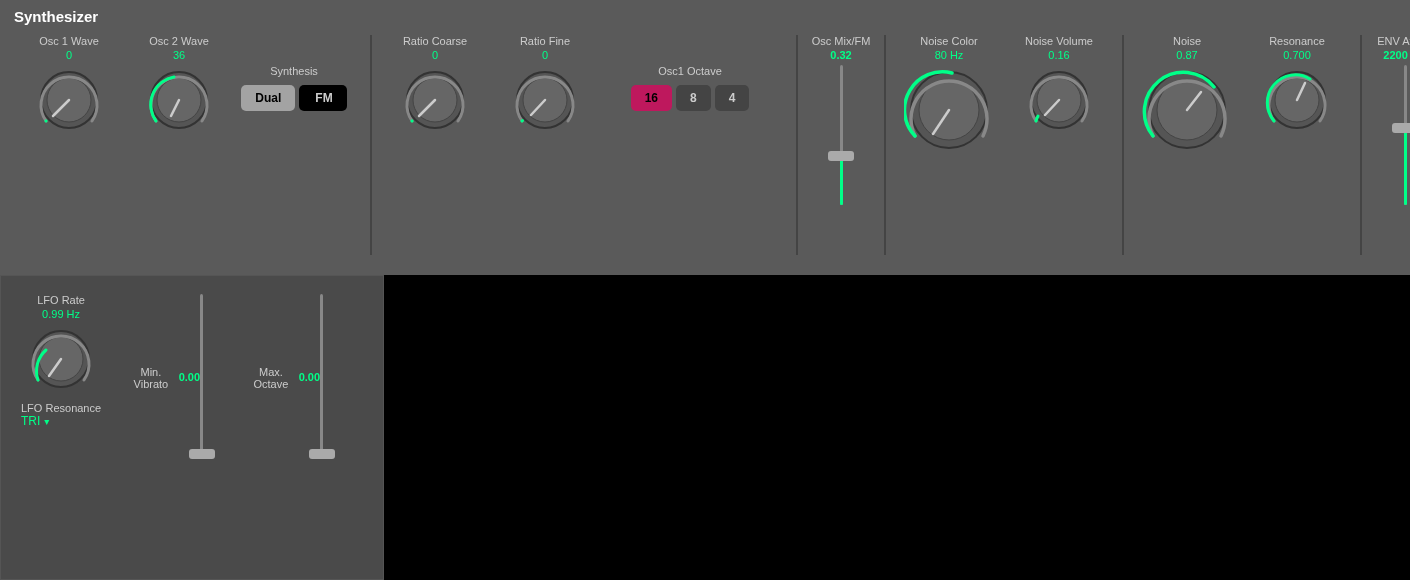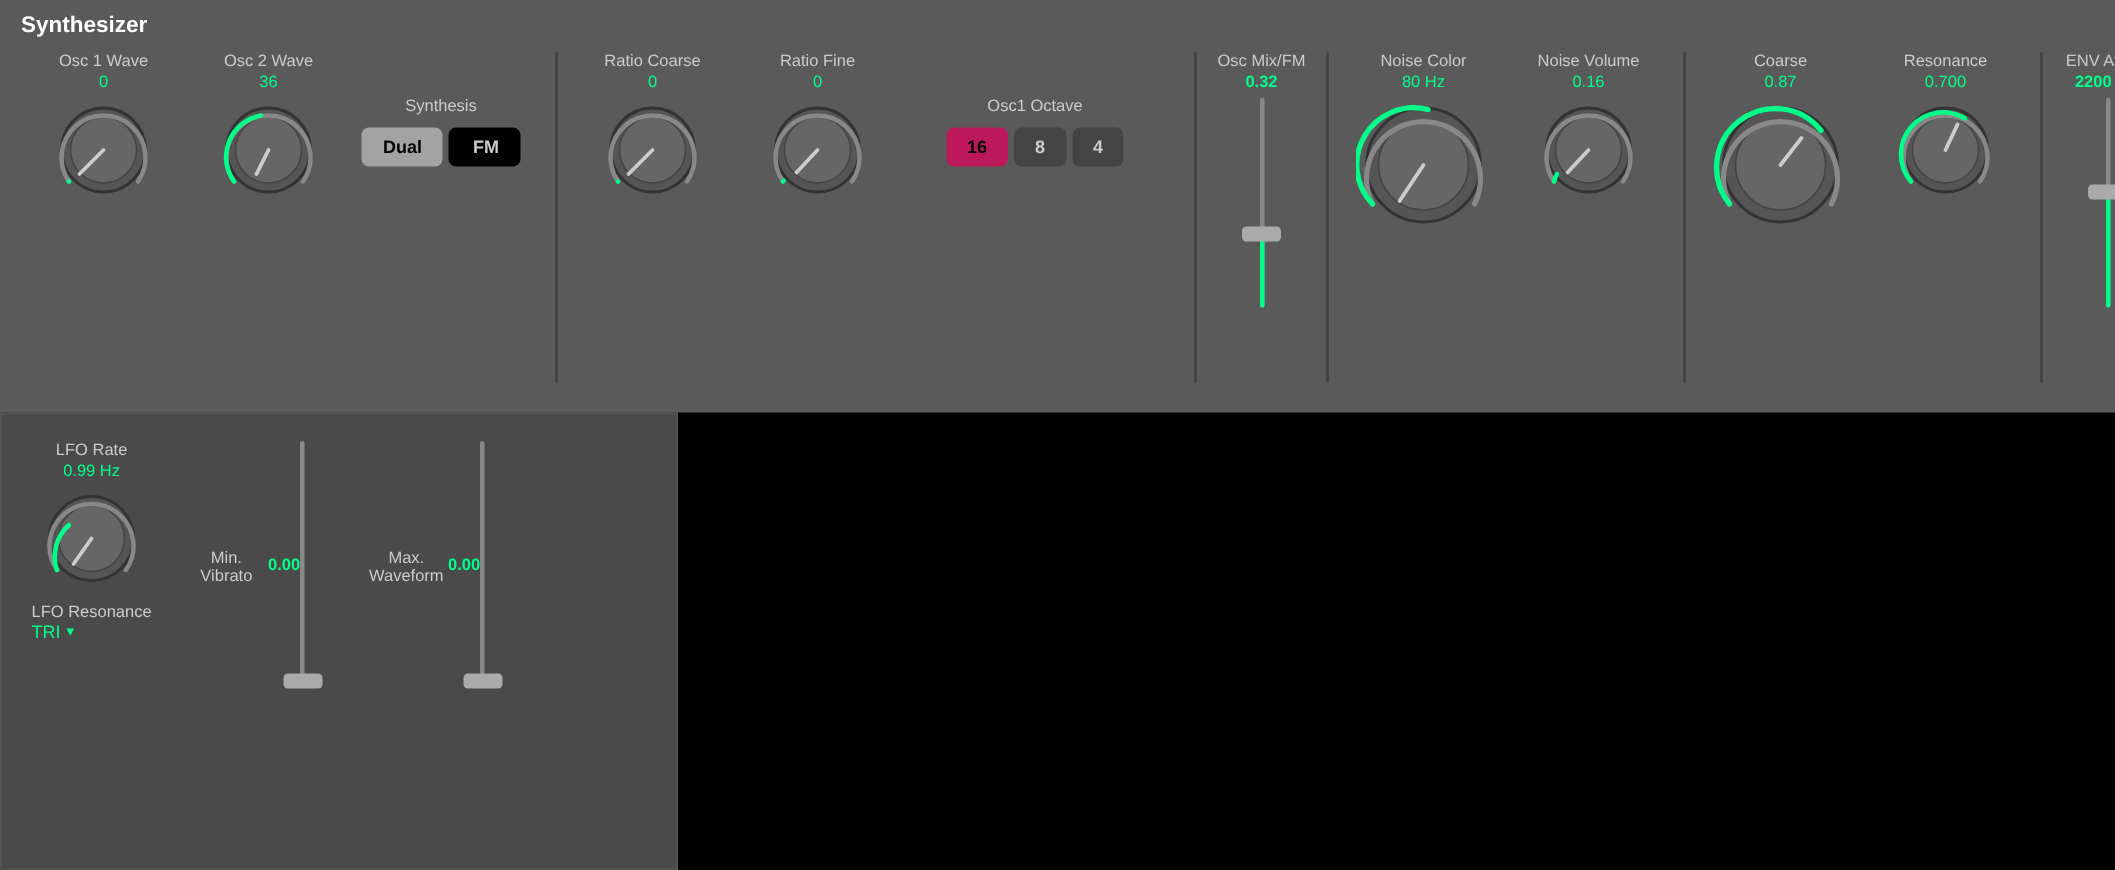--- a/index.html
+++ b/index.html
@@ -200,21 +200,21 @@
 
     
     .bottom-area {
       display: flex;
       width: 1410px;
       height: 305px;
     }
 
     .lfo-panel {
       background: #4a4a4a;
-      width: 452px;
+      width: 384px;
       height: 305px;
       padding: 18px 20px;
       border: 1px solid #555;
     }
 
     .lfo-controls-row {
       display: flex;
       align-items: flex-start;
       gap: 10px;
     }
@@ -391,21 +391,21 @@
           <path d="M 35 35 L 21 50" stroke="#ccc" stroke-width="2.5" stroke-linecap="round"></path>
           <path d="M 12 56 A 28 28 0 1 1 58 56" fill="none" stroke="#888" stroke-width="3" stroke-linecap="round"></path>
           <path d="M 12 56 A 28 28 0 0 1 14 51" fill="none" stroke="#00ff88" stroke-width="3" stroke-linecap="round"></path>
         </svg>
       </div>
     </div>
 
     <div class="divider"></div>
 
     <div class="knob-group">
-      <div class="knob-label">Coarse</div>
+      <div class="knob-label">Noise</div>
       <div class="knob-value">0.87</div>
       <div class="knob-wrap-lg">
         <svg viewBox="0 0 90 90" width="90" height="90">
           <circle cx="45" cy="45" r="38" fill="#555" stroke="#333" stroke-width="2"></circle>
           <circle cx="45" cy="45" r="30" fill="#666" stroke="#444" stroke-width="1"></circle>
           <path d="M 45 45 L 59 27" stroke="#ccc" stroke-width="2.5" stroke-linecap="round"></path>
           <path d="M 11 71 A 38 38 0 1 1 79 71" fill="none" stroke="#888" stroke-width="3.5" stroke-linecap="round"></path>
           <path d="M 11 71 A 38 38 0 1 1 72 22" fill="none" stroke="#00ff88" stroke-width="3.5" stroke-linecap="round"></path>
         </svg>
       </div>
@@ -472,21 +472,21 @@
         <div class="slider-value">0.00</div>
         <div class="vertical-slider-container" style="height:170px;">
           <div class="v-slider-track" style="height:160px;">
             <div class="v-slider-fill" style="height:0%; background:#00ff88;"></div>
             <div class="v-slider-thumb" style="bottom: calc(0% - 5px);"></div>
           </div>
         </div>
       </div>
 
       <div class="lfo-slider-group" style="margin-left:30px;">
-        <div class="slider-label">Max. Waveform</div>
+        <div class="slider-label">Max. Octave</div>
         <div class="slider-value">0.00</div>
         <div class="vertical-slider-container" style="height:170px;">
           <div class="v-slider-track" style="height:160px;">
             <div class="v-slider-fill" style="height:0%; background:#00ff88;"></div>
             <div class="v-slider-thumb" style="bottom: calc(0% - 5px);"></div>
           </div>
         </div>
       </div>
 
     </div>

